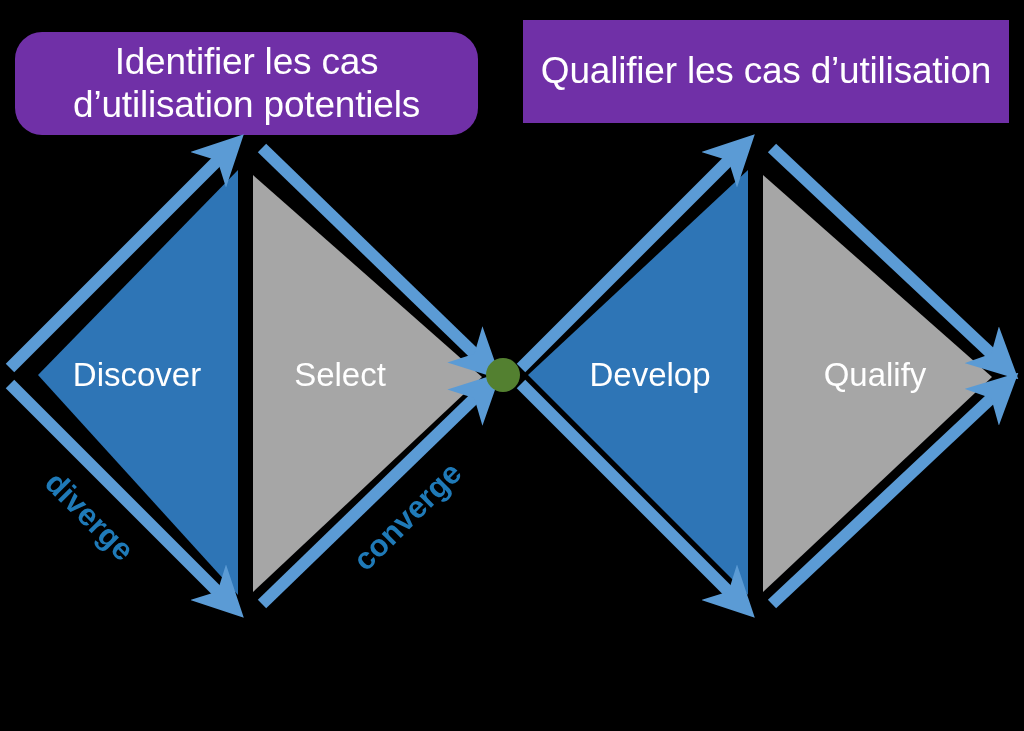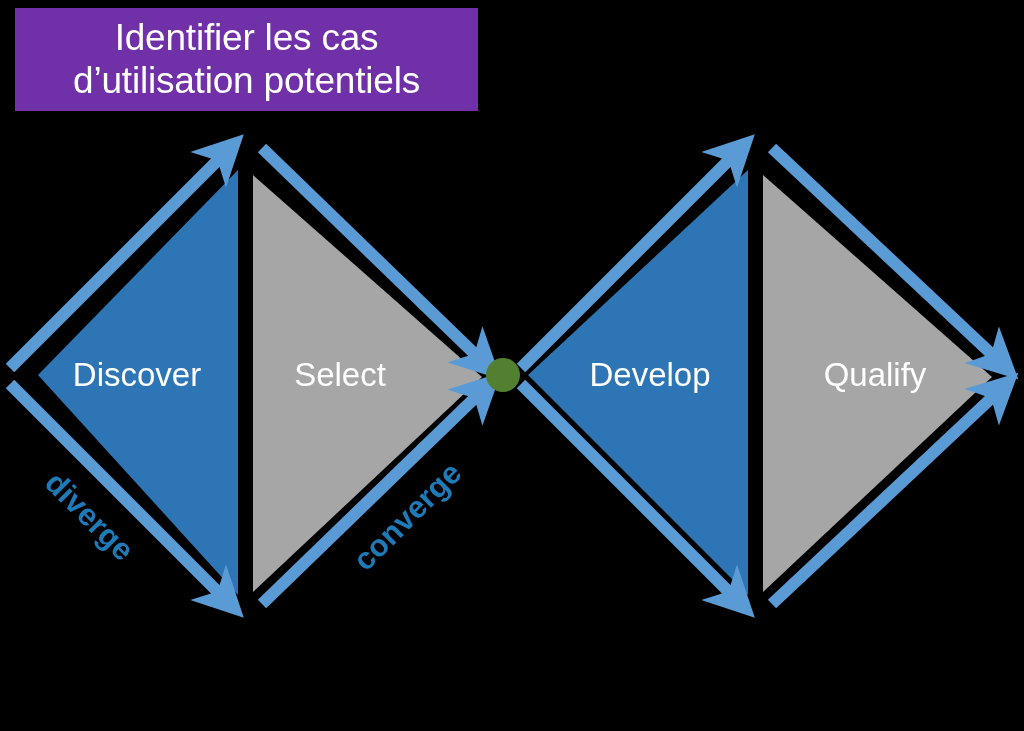--- a/index.html
+++ b/index.html
@@ -25,21 +25,21 @@
     align-items: center;
     justify-content: center;
     text-align: center;
     font-size: 37px;
     line-height: 1.15;
     font-weight: 400;
     letter-spacing: -0.2px;
     padding: 2px 6px;
     box-sizing: border-box;
   }
-  #header-left  { left: 15px;  top: 8px; width: 463px; height: 103px; }
+  #header-left  { left: 15px;  top: 32px; width: 463px; height: 103px; border-radius: 27px; }
   #header-right { left: 523px; top: 20px; width: 486px; height: 103px; }
 
   
   #diagram {
     position: absolute;
     left: 0;
     top: 0;
     width: 1024px;
     height: 731px;
   }
@@ -60,20 +60,21 @@
     dominant-baseline: middle;
   }
 </style>
 </head>
 <body>
 
 <div id="stage">
 
   <div class="header-box" id="header-left">Identifier les cas d’utilisation potentiels</div>
 
+  <div class="header-box" id="header-right">Qualifier les cas d’utilisation</div>
 
   <svg id="diagram" viewBox="0 0 1024 731">
     <defs>
       <marker id="arrowhead" markerWidth="4.2" markerHeight="4.2" refX="2.1" refY="2.1" orient="auto" markerUnits="strokeWidth">
         <path d="M0,0 L4.2,2.1 L0,4.2 L1.1,2.1 Z" fill="#5B9BD5"></path>
       </marker>
     </defs>
 
     <g>
 

